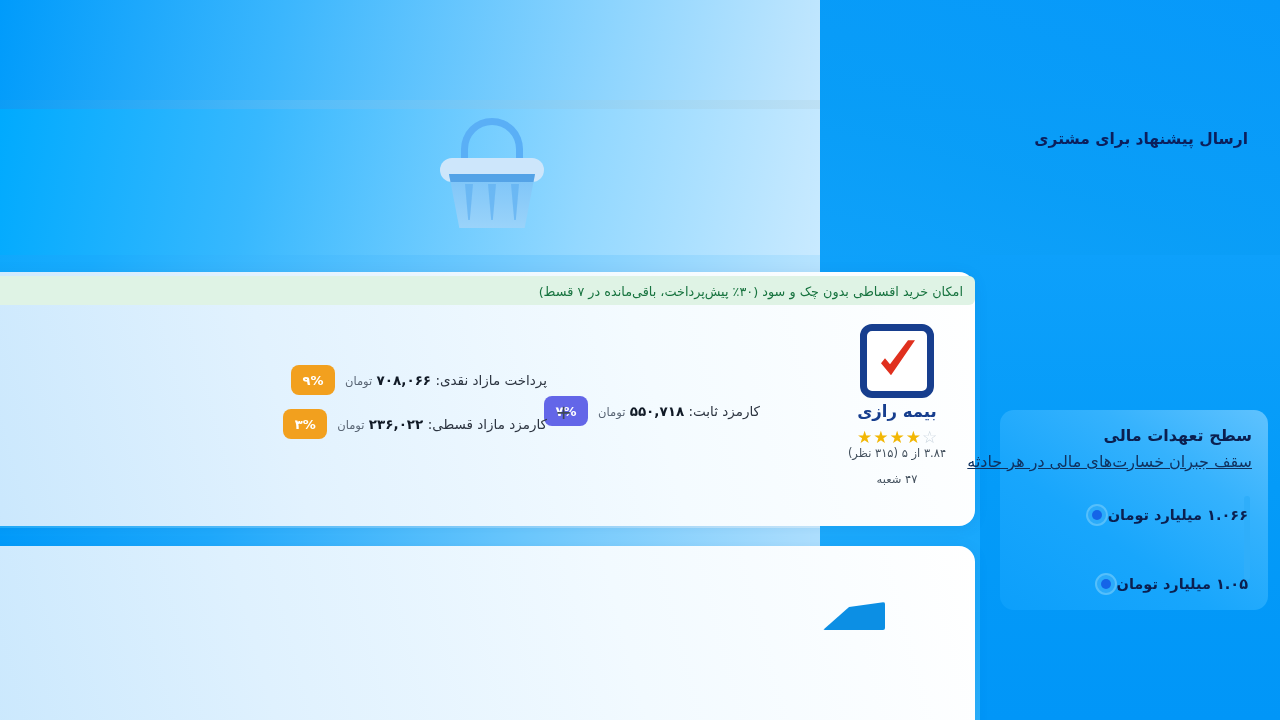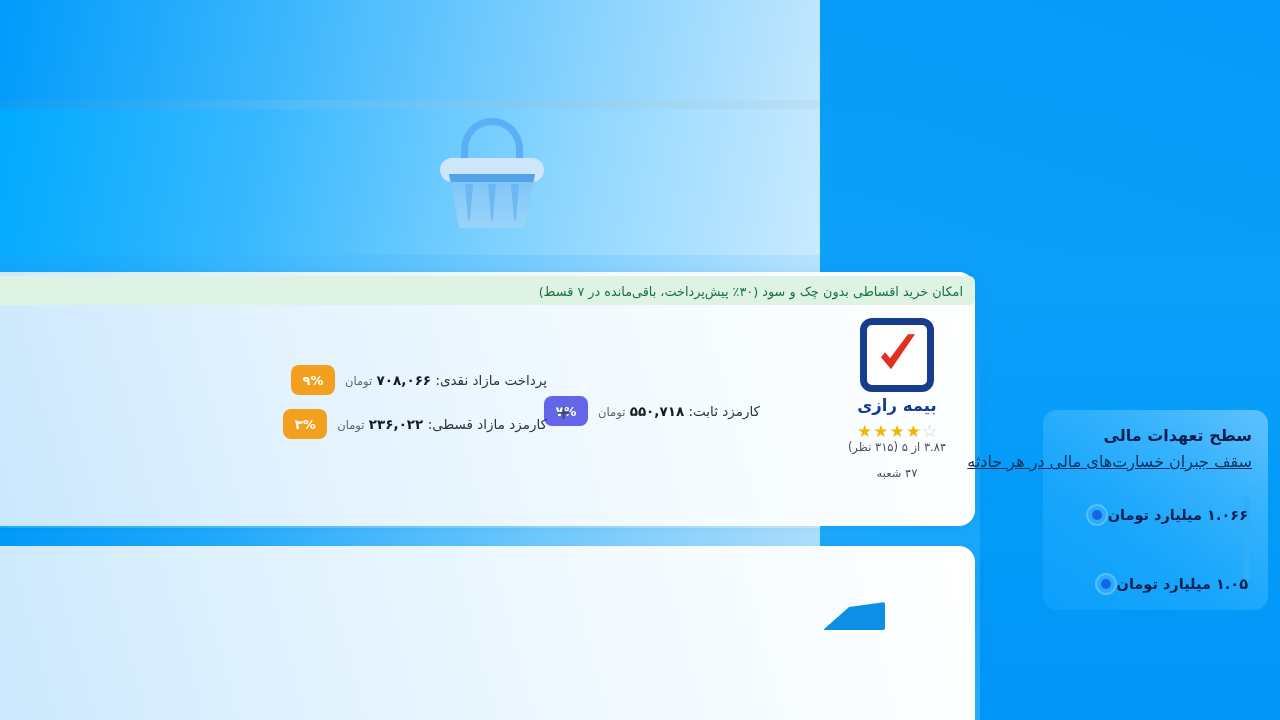--- a/index.html
+++ b/index.html
@@ -98,21 +98,21 @@
     display:flex; align-items:center; justify-content:flex-start;
     padding-right:0;
   }
   .green-banner-text {
     position:absolute; right:12px; top:50%; transform:translateY(-50%);
     font-size:12.8px; color:#17733F; white-space:nowrap; font-weight:500;
   }
 
   
   .logo-col {
-    position:absolute; right:18px; top:46px; width:120px; text-align:center;
+    position:absolute; right:18px; top:52px; width:120px; text-align:center;
   }
   .logo-mark {
     width:74px; height:74px; margin:0 auto;
     background:#FFFFFF; border:7px solid #173E8E; border-radius:12px;
     position:relative;
   }
   .logo-check {
     position:absolute; left:50%; top:50%; transform:translate(-50%,-54%);
     width:44px; height:44px;
   }
@@ -179,21 +179,21 @@
     border-radius:2px;
   }
 
   
   .side-card {
     position:absolute; right:12px;
     background:linear-gradient(215deg,#5FC2FE 0%,#35B2FD 30%,#18A6FC 62%,#0C9FFB 100%);
     border-radius:14px;
   }
   .side-card.duration { top:272px; width:272px; height:118px; }
-  .side-card.coverage { top:410px; width:225px; height:200px; }
+  .side-card.coverage { top:410px; width:268px; height:200px; }
 
   .side-label {
     position:absolute; right:16px; top:18px;
     font-size:13px; color:#0E2248; white-space:nowrap;
   }
   .dropdown {
     position:absolute; right:16px; top:46px; width:232px; height:44px;
     border:1px solid #1D3E6E; border-radius:10px;
     background:transparent; cursor:pointer;
     display:flex; align-items:center; justify-content:space-between;
@@ -235,20 +235,21 @@
 <div id="page">
 
   <div class="band-top"></div>
   <div class="band-divider"></div>
   <div class="band-mid"></div>
   <div class="band-lower"></div>
   <div class="band-bottom-sweep"></div>
   <div class="right-blue-wash"></div>
   <div class="right-blue-wash2"></div>
 
+  <div class="header-title">ارسال پیشنهاد برای مشتری</div>
 
   <div class="basket-wrap">
     <div class="basket-handle"></div>
     <div class="basket-rim"></div>
     <div class="basket-body">
       <div class="basket-rib" style="left:16px"></div>
       <div class="basket-rib" style="left:39px"></div>
       <div class="basket-rib" style="left:62px"></div>
     </div>
   </div>

